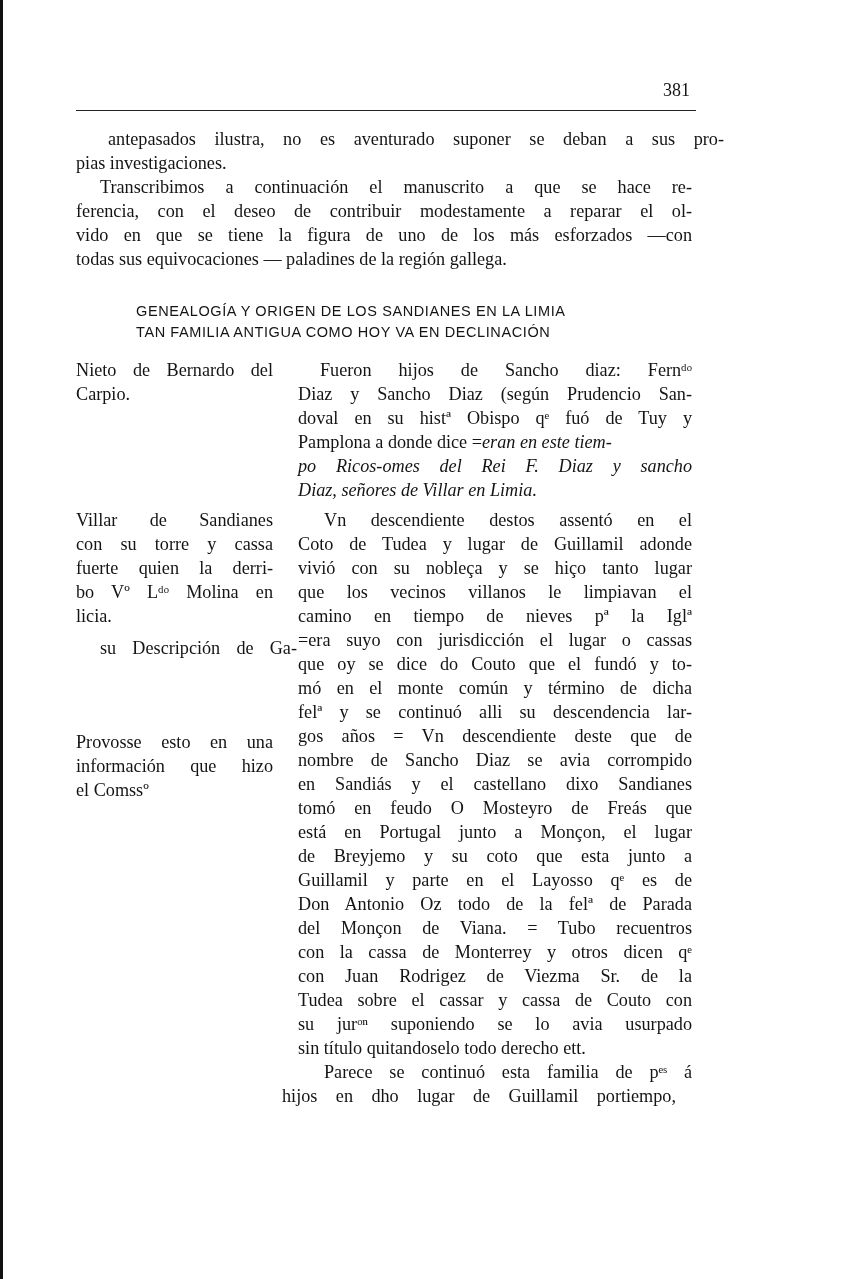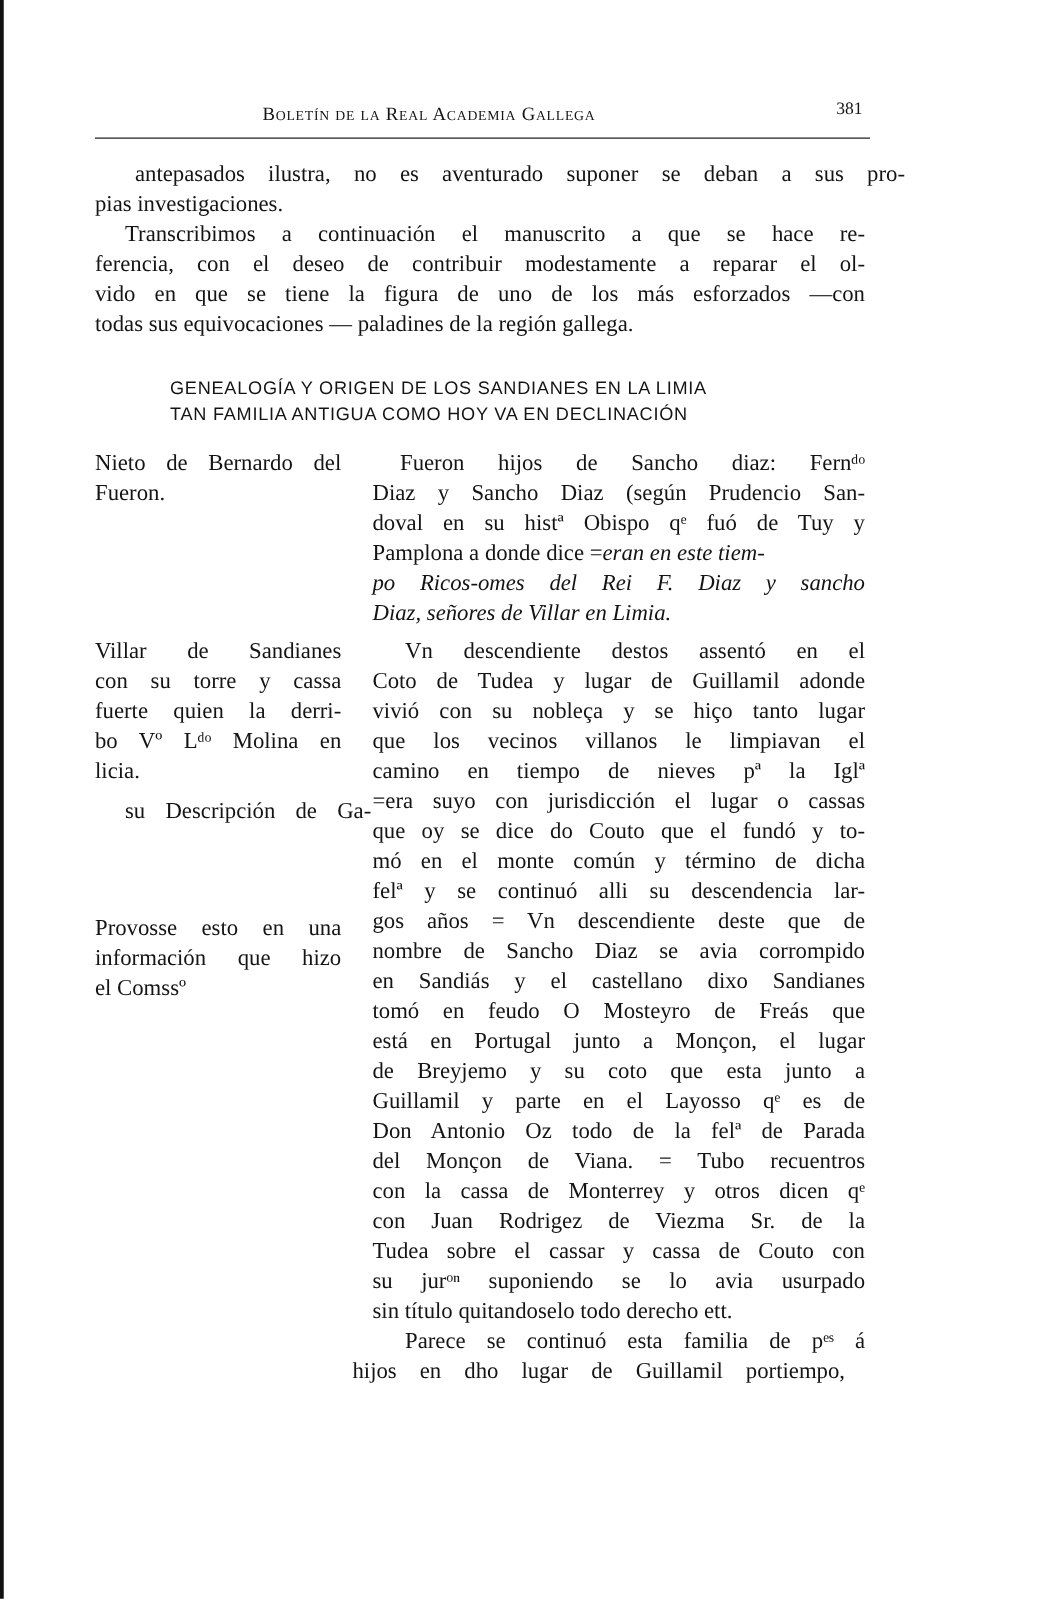--- a/index.html
+++ b/index.html
@@ -13,21 +13,21 @@
   }
   .page { position: absolute; left: 76px; top: 0; width: 620px; }
   .running-head {
     position: absolute; top: 80px; left: 0; width: 620px; height: 26px;
   }
   .running-title {
     position: absolute; left: 134px; top: 4px;
     font-variant: small-caps; font-size: 15px; letter-spacing: 0.6px;
   }
   .page-number {
-    position: absolute; right: 6px; top: 0px; font-size: 14px; font-family: Liberation Serif, serif;
+    position: absolute; right: 6px; top: 0px; font-size: 18px; font-family: Liberation Serif, serif;
   }
   .head-rule {
     position: absolute; top: 110px; left: 0; width: 620px; height: 1px; background: #222;
   }
   .text-line {
     position: absolute; white-space: nowrap; font-size: 18.2px; line-height: 24px;
   }
   .justify { text-align: justify; text-align-last: justify; }
   .heading {
     position: absolute; font-family: "Liberation Sans", "DejaVu Sans", sans-serif;
@@ -36,37 +36,36 @@
   .it { font-style: italic; }
 </style>
 </head>
 <body>
 
 <div class="left-edge"></div>
 
 <div class="page">
 
   <div class="running-head">
-    <span class="running-title">Boletín de la Real Academia Gallega</span>
     <span class="page-number">381</span>
   </div>
   <div class="head-rule"></div>
 
   <div class="text-line justify" style="top:127px;left:0;width:616px;margin-left:32px;">antepasados ilustra, no es aventurado suponer se deban a sus pro-</div>
   <div class="text-line" style="top:151px;left:0;">pias investigaciones.</div>
   <div class="text-line justify" style="top:175px;left:24px;width:592px;">Transcribimos a continuación el manuscrito a que se hace re-</div>
   <div class="text-line justify" style="top:199px;left:0;width:616px;">ferencia, con el deseo de contribuir modestamente a reparar el ol-</div>
   <div class="text-line justify" style="top:223px;left:0;width:616px;">vido en que se tiene la figura de uno de los más esforzados —con</div>
   <div class="text-line" style="top:247px;left:0;text-align:center;">todas sus equivocaciones — paladines de la región gallega.</div>
 
   <div class="heading" style="top:303px;left:60px;">GENEALOGÍA Y ORIGEN DE LOS SANDIANES EN LA LIMIA</div>
   <div class="heading" style="top:324px;left:60px;">TAN FAMILIA ANTIGUA COMO HOY VA EN DECLINACIÓN</div>
 
   <div class="text-line justify" style="top:358px;left:0;width:197px;">Nieto de Bernardo del</div>
-  <div class="text-line" style="top:382px;left:0;">Fueron.</div>
+  <div class="text-line" style="top:382px;left:0;">Carpio.</div>
 
   <div class="text-line justify" style="top:508px;left:0;width:197px;">Villar de Sandianes</div>
   <div class="text-line justify" style="top:532px;left:0;width:197px;">con su torre y cassa</div>
   <div class="text-line justify" style="top:556px;left:0;width:197px;">fuerte quien la derri-</div>
   <div class="text-line justify" style="top:580px;left:0;width:197px;">bo Vº Lᵈᵒ Molina en</div>
   <div class="text-line justify" style="top:636px;left:0;width:197px;margin-left:24px;">su Descripción de Ga-</div>
   <div class="text-line" style="top:604px;left:0;">licia.</div>
 
   <div class="text-line justify" style="top:730px;left:0;width:197px;">Provosse esto en una</div>
   <div class="text-line justify" style="top:754px;left:0;width:197px;">información que hizo</div>

